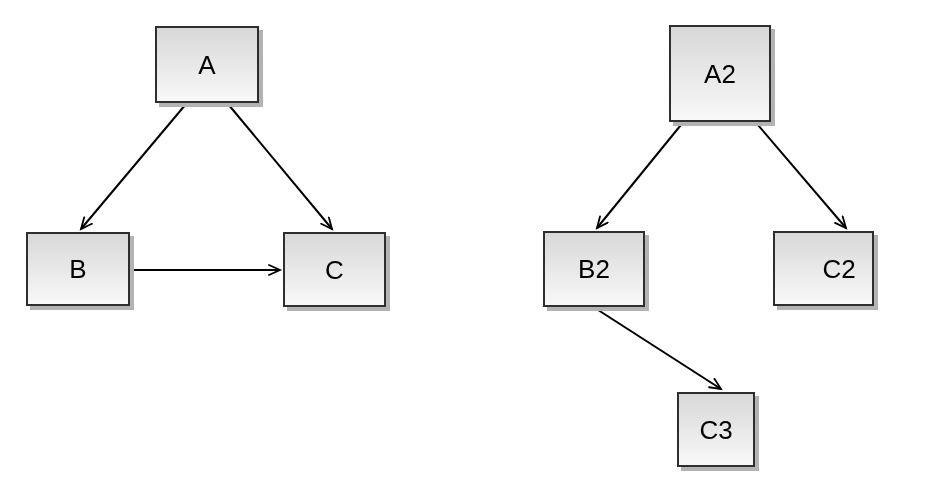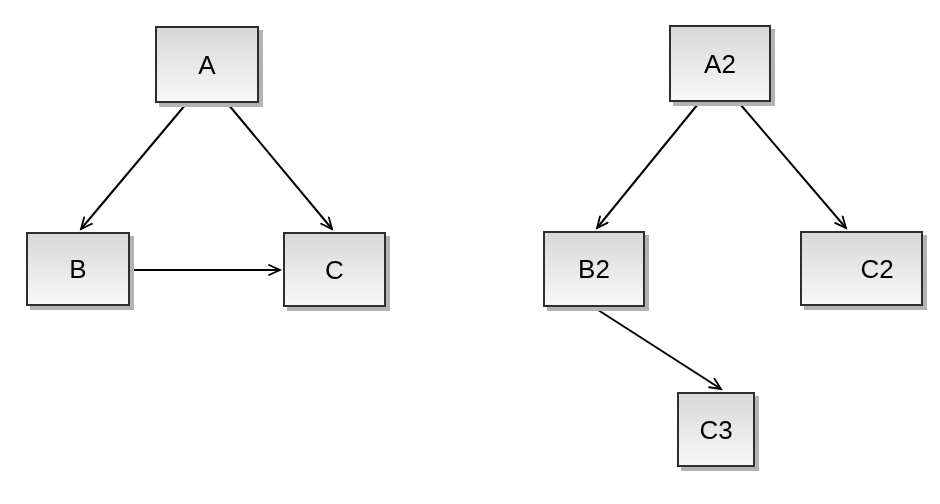--- a/index.html
+++ b/index.html
@@ -65,26 +65,26 @@
   <div class="nodes-layer">
       <div class="node" style="left: 155px; top: 26px; width: 104px; height: 77px; background: linear-gradient(rgb(216, 216, 216), rgb(248, 248, 248)); border-color: rgb(46, 46, 46); box-shadow: rgb(179, 179, 179) 4px 4px 0px 0px;">
         <span class="node-label" style="color: rgb(0, 0, 0);">A</span>
       </div>
       <div class="node" style="left: 26px; top: 232px; width: 104px; height: 74px; background: linear-gradient(rgb(216, 216, 216), rgb(248, 248, 248)); border-color: rgb(46, 46, 46); box-shadow: rgb(179, 179, 179) 4px 4px 0px 0px;">
         <span class="node-label" style="color: rgb(0, 0, 0);">B</span>
       </div>
       <div class="node" style="left: 283px; top: 232px; width: 103px; height: 75px; background: linear-gradient(rgb(216, 216, 216), rgb(248, 248, 248)); border-color: rgb(46, 46, 46); box-shadow: rgb(179, 179, 179) 4px 4px 0px 0px;">
         <span class="node-label" style="color: rgb(0, 0, 0);">C</span>
       </div>
-      <div class="node" style="left: 669px; top: 25px; width: 102px; height: 77px; background: linear-gradient(rgb(216, 216, 216), rgb(248, 248, 248)); border-color: rgb(46, 46, 46); box-shadow: rgb(179, 179, 179) 4px 4px 0px 0px;">
+      <div class="node" style="left: 669px; top: 25px; width: 102px; height: 97px; background: linear-gradient(rgb(216, 216, 216), rgb(248, 248, 248)); border-color: rgb(46, 46, 46); box-shadow: rgb(179, 179, 179) 4px 4px 0px 0px;">
         <span class="node-label" style="color: rgb(0, 0, 0);">A2</span>
       </div>
       <div class="node" style="left: 543px; top: 231px; width: 102px; height: 76px; background: linear-gradient(rgb(216, 216, 216), rgb(248, 248, 248)); border-color: rgb(46, 46, 46); box-shadow: rgb(179, 179, 179) 4px 4px 0px 0px;">
         <span class="node-label" style="color: rgb(0, 0, 0);">B2</span>
       </div>
-      <div class="node" style="left: 800px; top: 231px; width: 123px; height: 75px; background: linear-gradient(rgb(216, 216, 216), rgb(248, 248, 248)); border-color: rgb(46, 46, 46); box-shadow: rgb(179, 179, 179) 4px 4px 0px 0px; padding-left: 31px;">
+      <div class="node" style="left: 773px; top: 231px; width: 101px; height: 75px; background: linear-gradient(rgb(216, 216, 216), rgb(248, 248, 248)); border-color: rgb(46, 46, 46); box-shadow: rgb(179, 179, 179) 4px 4px 0px 0px; padding-left: 31px;">
         <span class="node-label" style="color: rgb(0, 0, 0);">C2</span>
       </div>
       <div class="node" style="left: 677px; top: 392px; width: 78px; height: 75px; background: linear-gradient(rgb(216, 216, 216), rgb(248, 248, 248)); border-color: rgb(46, 46, 46); box-shadow: rgb(179, 179, 179) 4px 4px 0px 0px;">
         <span class="node-label" style="color: rgb(0, 0, 0);">C3</span>
       </div>
     </div>
 </div>
 
 </body></html>

